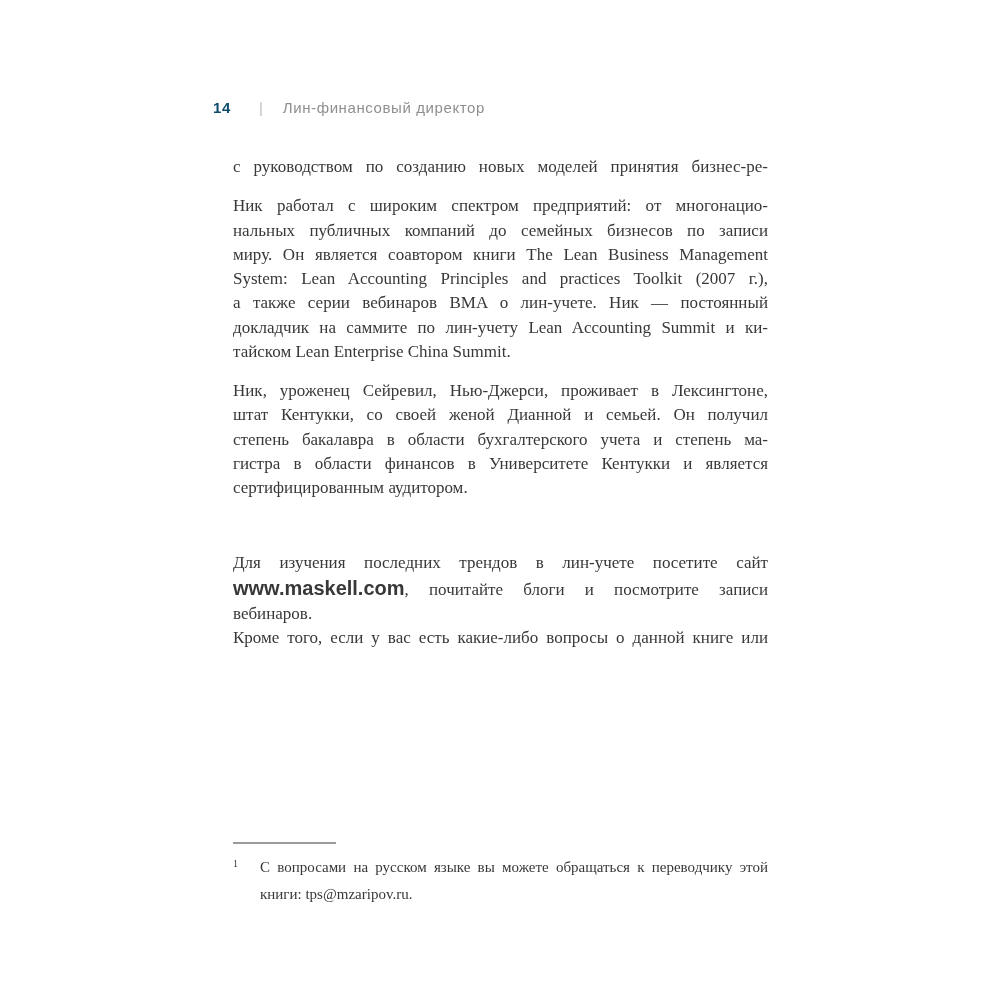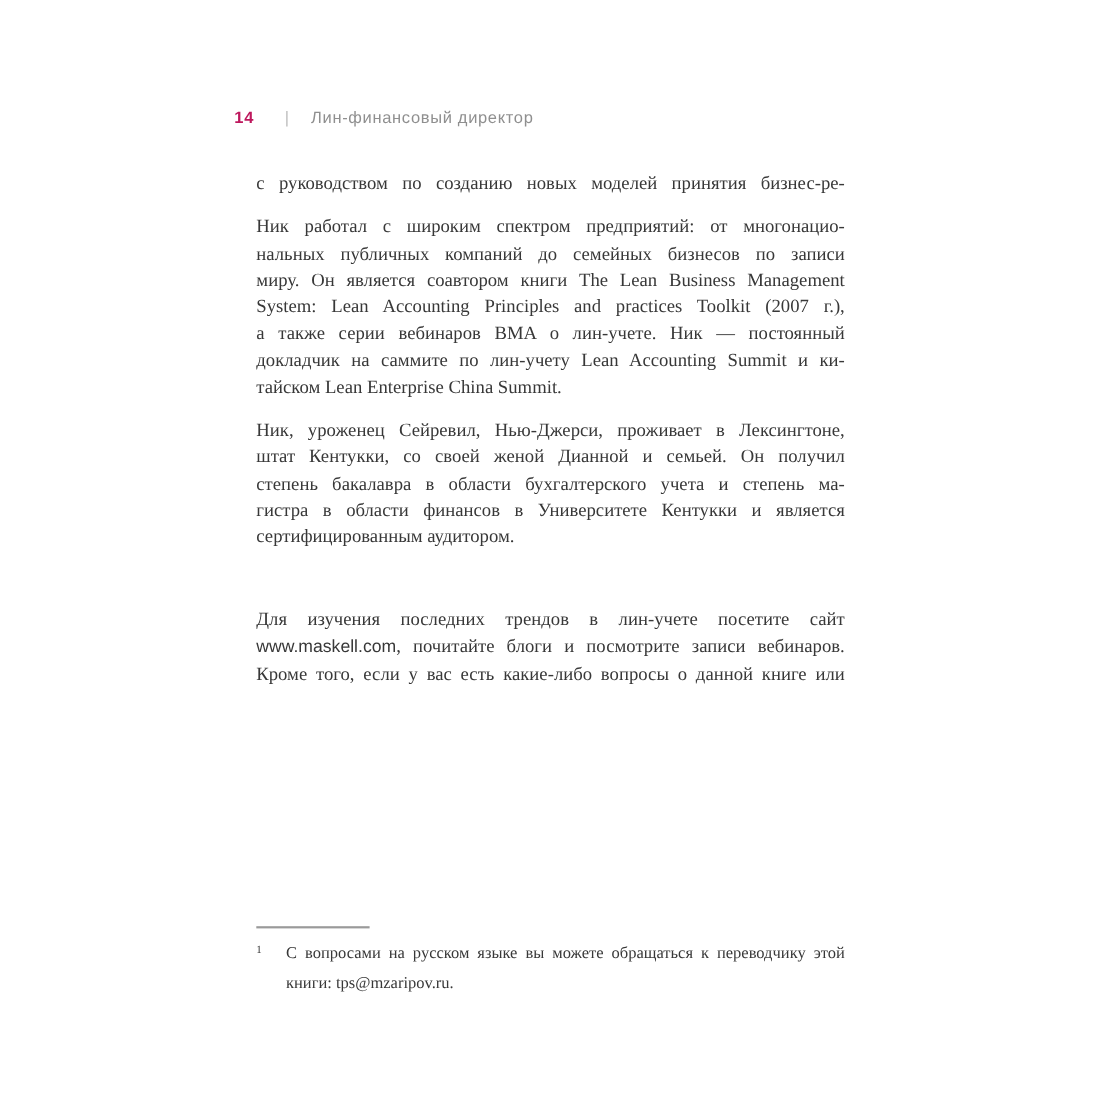--- a/index.html
+++ b/index.html
@@ -11,32 +11,32 @@
     font-family: "Liberation Serif", serif;
     color: #383838;
     overflow: hidden;
   }
   .header {
     position: absolute; left: 213px; top: 99px;
     display: flex; align-items: baseline;
     font-family: "Liberation Sans", sans-serif;
     font-size: 15px; color: #8f8f8f;
   }
-  .page-number { font-weight: bold; letter-spacing: 0.6px; color: #be185d; }
+  .page-number { font-weight: bold; letter-spacing: 0.6px; color: #0c4a6e; }
   .header-sep { margin: 0 20px 0 28px; color: #bdbdbd; font-weight: normal; }
   .running-title { letter-spacing: 0.6px; }
   .body {
     position: absolute; left: 233px; top: 155px; width: 535px;
     font-size: 17px; line-height: 24.25px;
   }
   .paragraph { margin-bottom: 15px; }
   .paragraph.section-break { margin-top: 51px; }
   .line { text-align: justify; text-align-last: justify; }
   .line.last { text-align: justify; text-align-last: left; }
-  .sans { font-family: "Liberation Sans", sans-serif; font-size: 16px; }
+  .sans { font-family: "Liberation Sans", sans-serif; font-size: 20px; font-weight: bold; }
   .sup { font-size: 11px; vertical-align: super; line-height: 0; }
   .footnote {
     position: absolute; left: 233px; top: 842px; width: 535px;
     font-size: 15px; line-height: 27px;
   }
   .footnote-rule { width: 103px; height: 2px; background: #9a9a9a; margin-bottom: 10px; }
   .footnote-row { display: flex; }
   .footnote-marker {
     flex: none; width: 27px;
     font-size: 10px; line-height: 27px;

